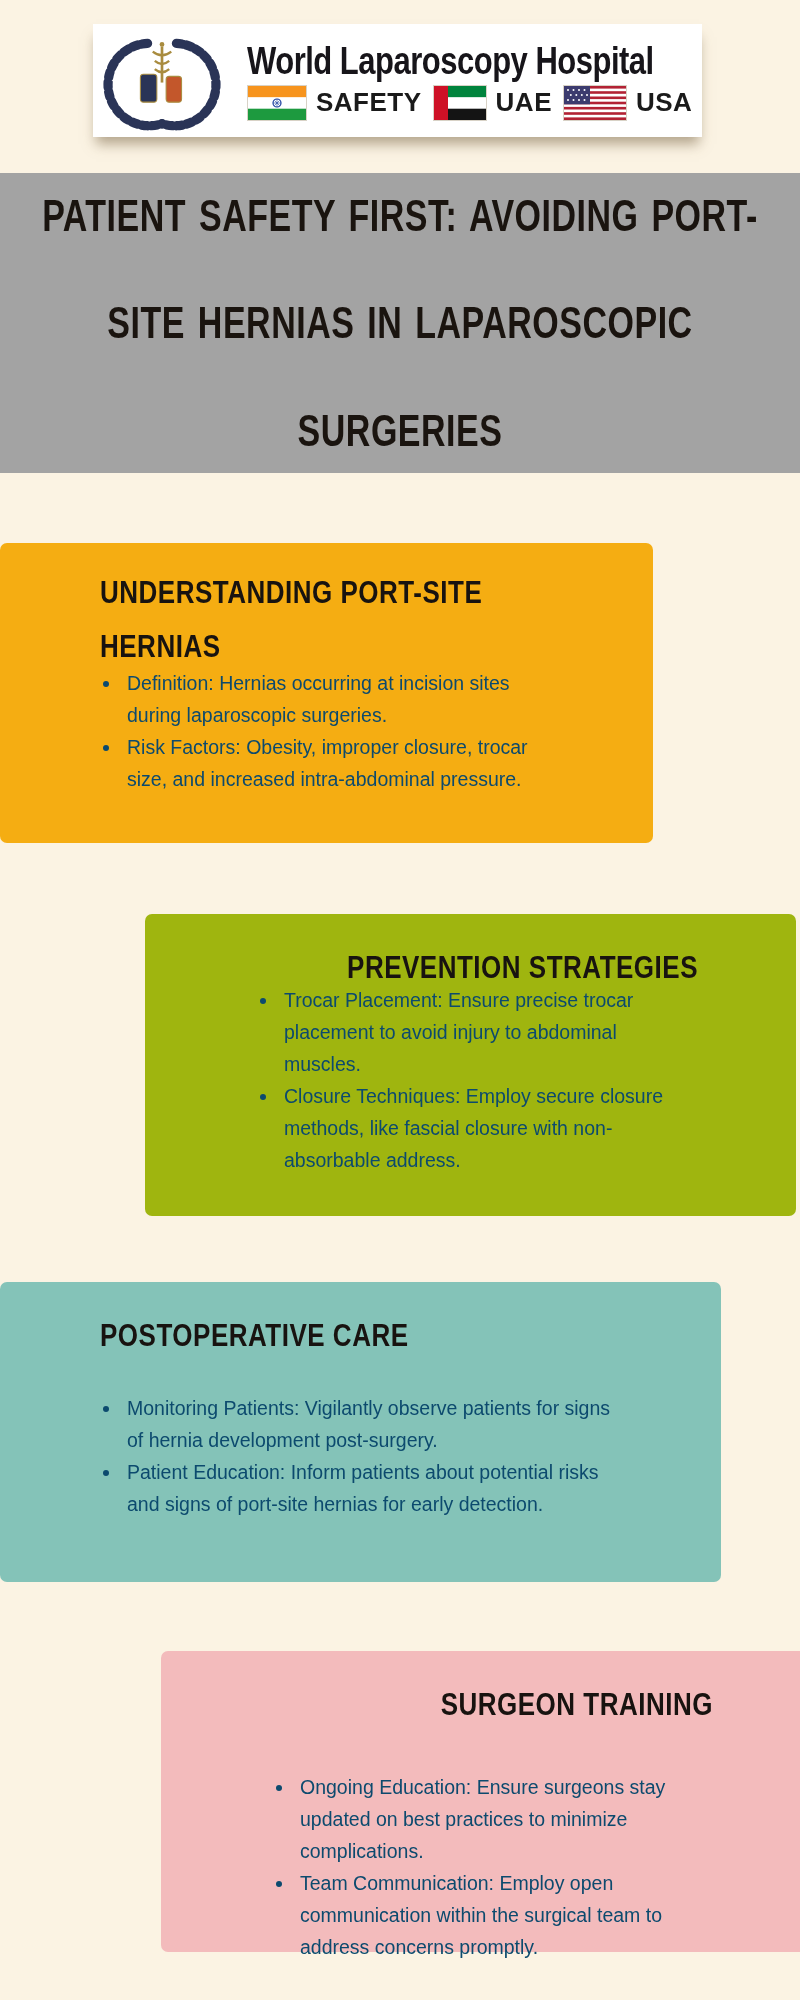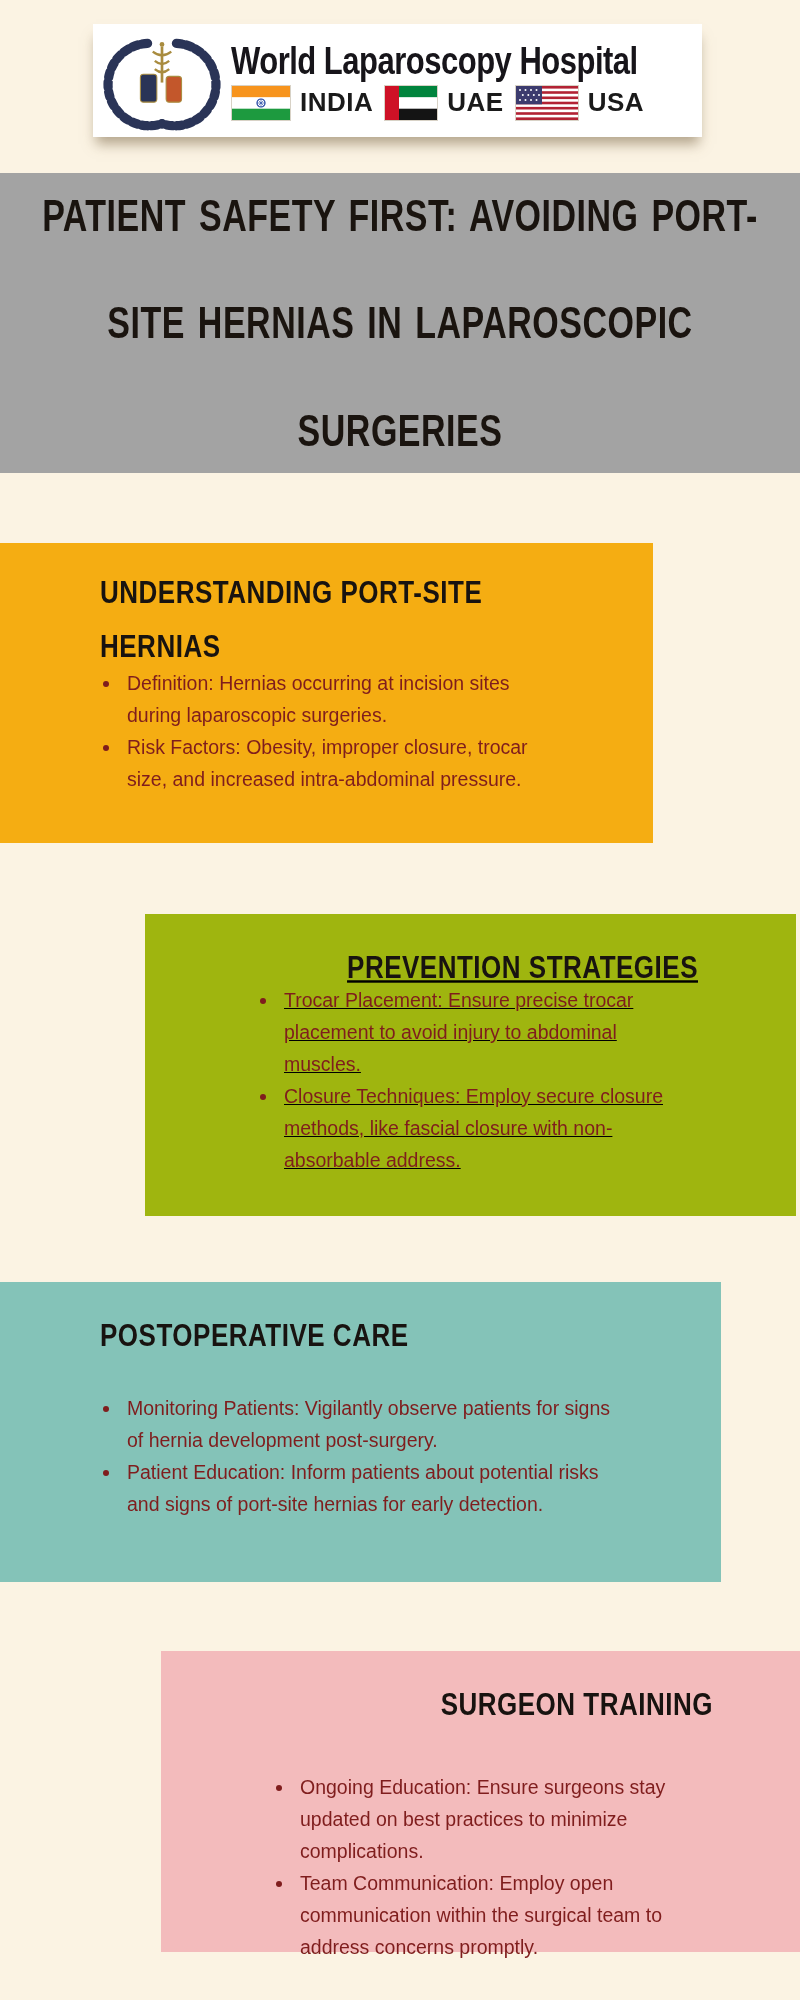--- a/index.html
+++ b/index.html
@@ -6,21 +6,21 @@
   .page {
     position:relative; width:800px; height:2000px; overflow:hidden;
     font-family:"Liberation Sans", sans-serif;
   }
 
   
   .logo-bar {
     position:absolute; left:93px; top:24px; width:609px; height:113px;
     background:#ffffff;
     box-shadow:0 10px 12px -3px rgba(120,100,70,.55);
-    display:flex; align-items:center; gap:10px;
+    display:flex; align-items:center; gap:26px;
     padding:4px 10px; box-sizing:border-box;
   }
   .logo-mark { flex:0 0 auto; }
   .logo-text { display:flex; flex-direction:column; justify-content:center; }
   .org-name {
     font-size:31px; font-weight:bold; color:#17151a; letter-spacing:-0.5px;
     transform:scaleY(1.25); transform-origin:left center; white-space:nowrap;
     margin:2px 0 6px 0;
   }
   .countries { display:flex; align-items:center; gap:11px; }
@@ -34,32 +34,32 @@
     display:flex; align-items:center; justify-content:center;
   }
   .banner-title {
     margin:0; padding:0 26px; text-align:center;
     font-size:34px; font-weight:800; color:#1a140f;
     line-height:84px; letter-spacing:0.5px; word-spacing:3px;
     transform:scaleY(1.28);
   }
 
   
-  .section-box { position:absolute; box-sizing:border-box; }
+  .section-box { position:absolute; box-sizing:border-box;border-radius:7px; }
   .section-title {
     margin:0; font-size:26px; font-weight:800; color:#181310;
     line-height:44px; letter-spacing:0.5px;
     transform:scaleY(1.22);
   }
   .align-left  .section-title { text-align:left;  transform-origin:left top; }
   .align-right .section-title { text-align:right; transform-origin:right top; }
 
   .bullets { margin:0; padding-left:22px; list-style:disc; }
   .bullets li {
-    font-size:19.5px; line-height:32px; color:#7f1d1d; padding-left:5px;
+    font-size:19.5px; line-height:32px; color:#0c4a6e; padding-left:5px;
   }
 
   .box-understanding { left:0;     top:543px;  width:653px; height:300px; padding:22px 88px 16px 100px; }
   .box-understanding .bullets { margin-top:14px; }
 
   .box-prevention    { left:145px; top:914px;  width:651px; height:302px; padding:26px 98px 16px 112px; }
   .box-prevention .bullets { }
 
   .box-postoperative { left:0;     top:1282px; width:721px; height:300px; padding:26px 100px 16px 100px; }
   .box-postoperative .bullets { margin-top:40px; }
@@ -86,21 +86,21 @@
       <div class="org-name">World Laparoscopy Hospital</div>
       <div class="countries">
         <div class="country">
           <svg class="flag" width="58" height="34" viewBox="0 0 58 34">
             <rect width="58" height="11.4" y="0" fill="#F7941D"></rect>
             <rect width="58" height="11.3" y="11.4" fill="#FFFFFF"></rect>
             <rect width="58" height="11.3" y="22.7" fill="#1D9A3F"></rect>
             <circle cx="29" cy="17" r="4" fill="none" stroke="#1B3FA0" stroke-width="1.2"></circle>
             <path d="M29 13 V21 M25 17 H33 M26.3 14.3 L31.7 19.7 M31.7 14.3 L26.3 19.7" stroke="#1B3FA0" stroke-width="0.6"></path>
           </svg>
-          <span class="country-label">INDIA</span>
+          <span class="country-label">SAFETY</span>
         </div>
         <div class="country">
           <svg class="flag" width="52" height="34" viewBox="0 0 52 34">
             <rect x="0" y="0" width="14" height="34" fill="#CE1126"></rect>
             <rect x="14" y="0" width="38" height="11.4" fill="#00843D"></rect>
             <rect x="14" y="11.4" width="38" height="11.3" fill="#FFFFFF"></rect>
             <rect x="14" y="22.7" width="38" height="11.3" fill="#141414"></rect>
           </svg>
           <span class="country-label">UAE</span>
         </div>
@@ -143,21 +143,21 @@
   </div>
 
   <section class="section-box box-understanding align-left" style="background-color: rgb(245, 173, 18);">
     <h2 class="section-title">UNDERSTANDING PORT-SITE HERNIAS</h2>
     <ul class="bullets">
       <li>Definition: Hernias occurring at incision sites during laparoscopic surgeries.</li>
       <li>Risk Factors: Obesity, improper closure, trocar size, and increased intra-abdominal pressure.</li>
     </ul>
   </section>
 
-  <section class="section-box box-prevention align-right" style="background-color: rgb(159, 181, 15); text-decoration: underline;">
+  <section class="section-box box-prevention align-right" style="background-color: rgb(159, 181, 15);">
     <h2 class="section-title">PREVENTION STRATEGIES</h2>
     <ul class="bullets">
       <li>Trocar Placement: Ensure precise trocar placement to avoid injury to abdominal muscles.</li>
       <li>Closure Techniques: Employ secure closure methods, like fascial closure with non-absorbable address.</li>
     </ul>
   </section>
 
   <section class="section-box box-postoperative align-left" style="background-color: rgb(132, 195, 184);">
     <h2 class="section-title">POSTOPERATIVE CARE</h2>
     <ul class="bullets">

